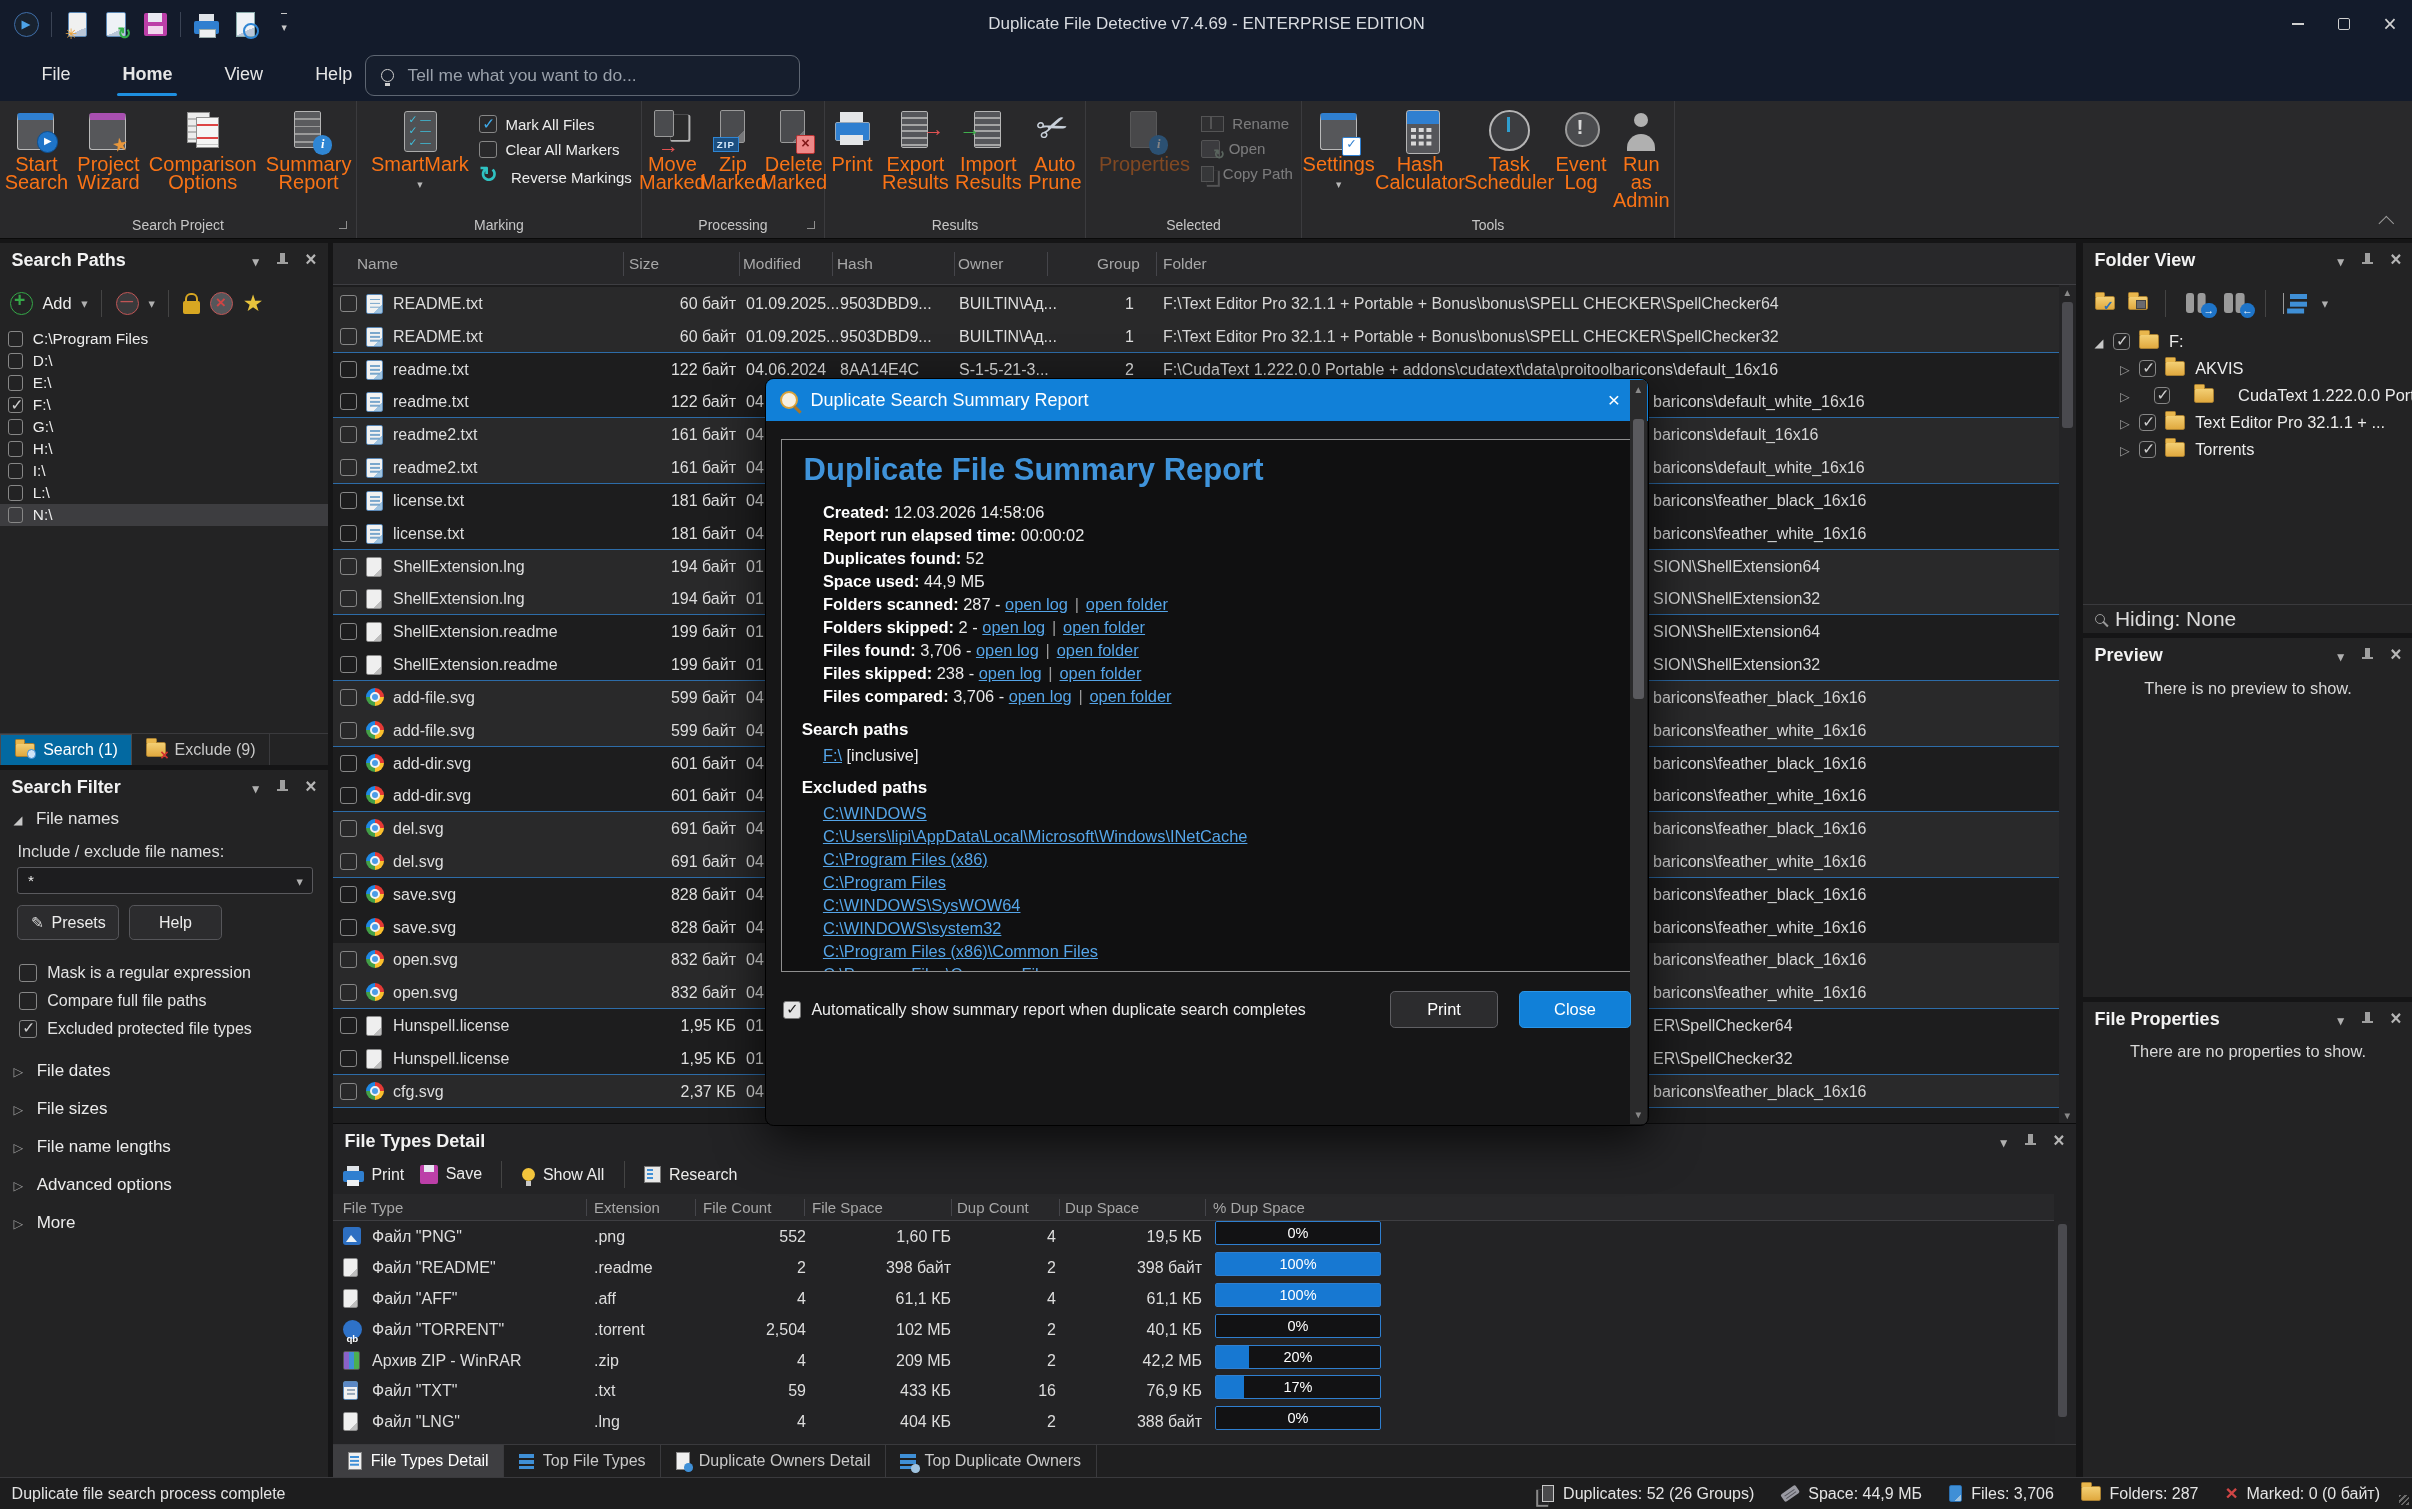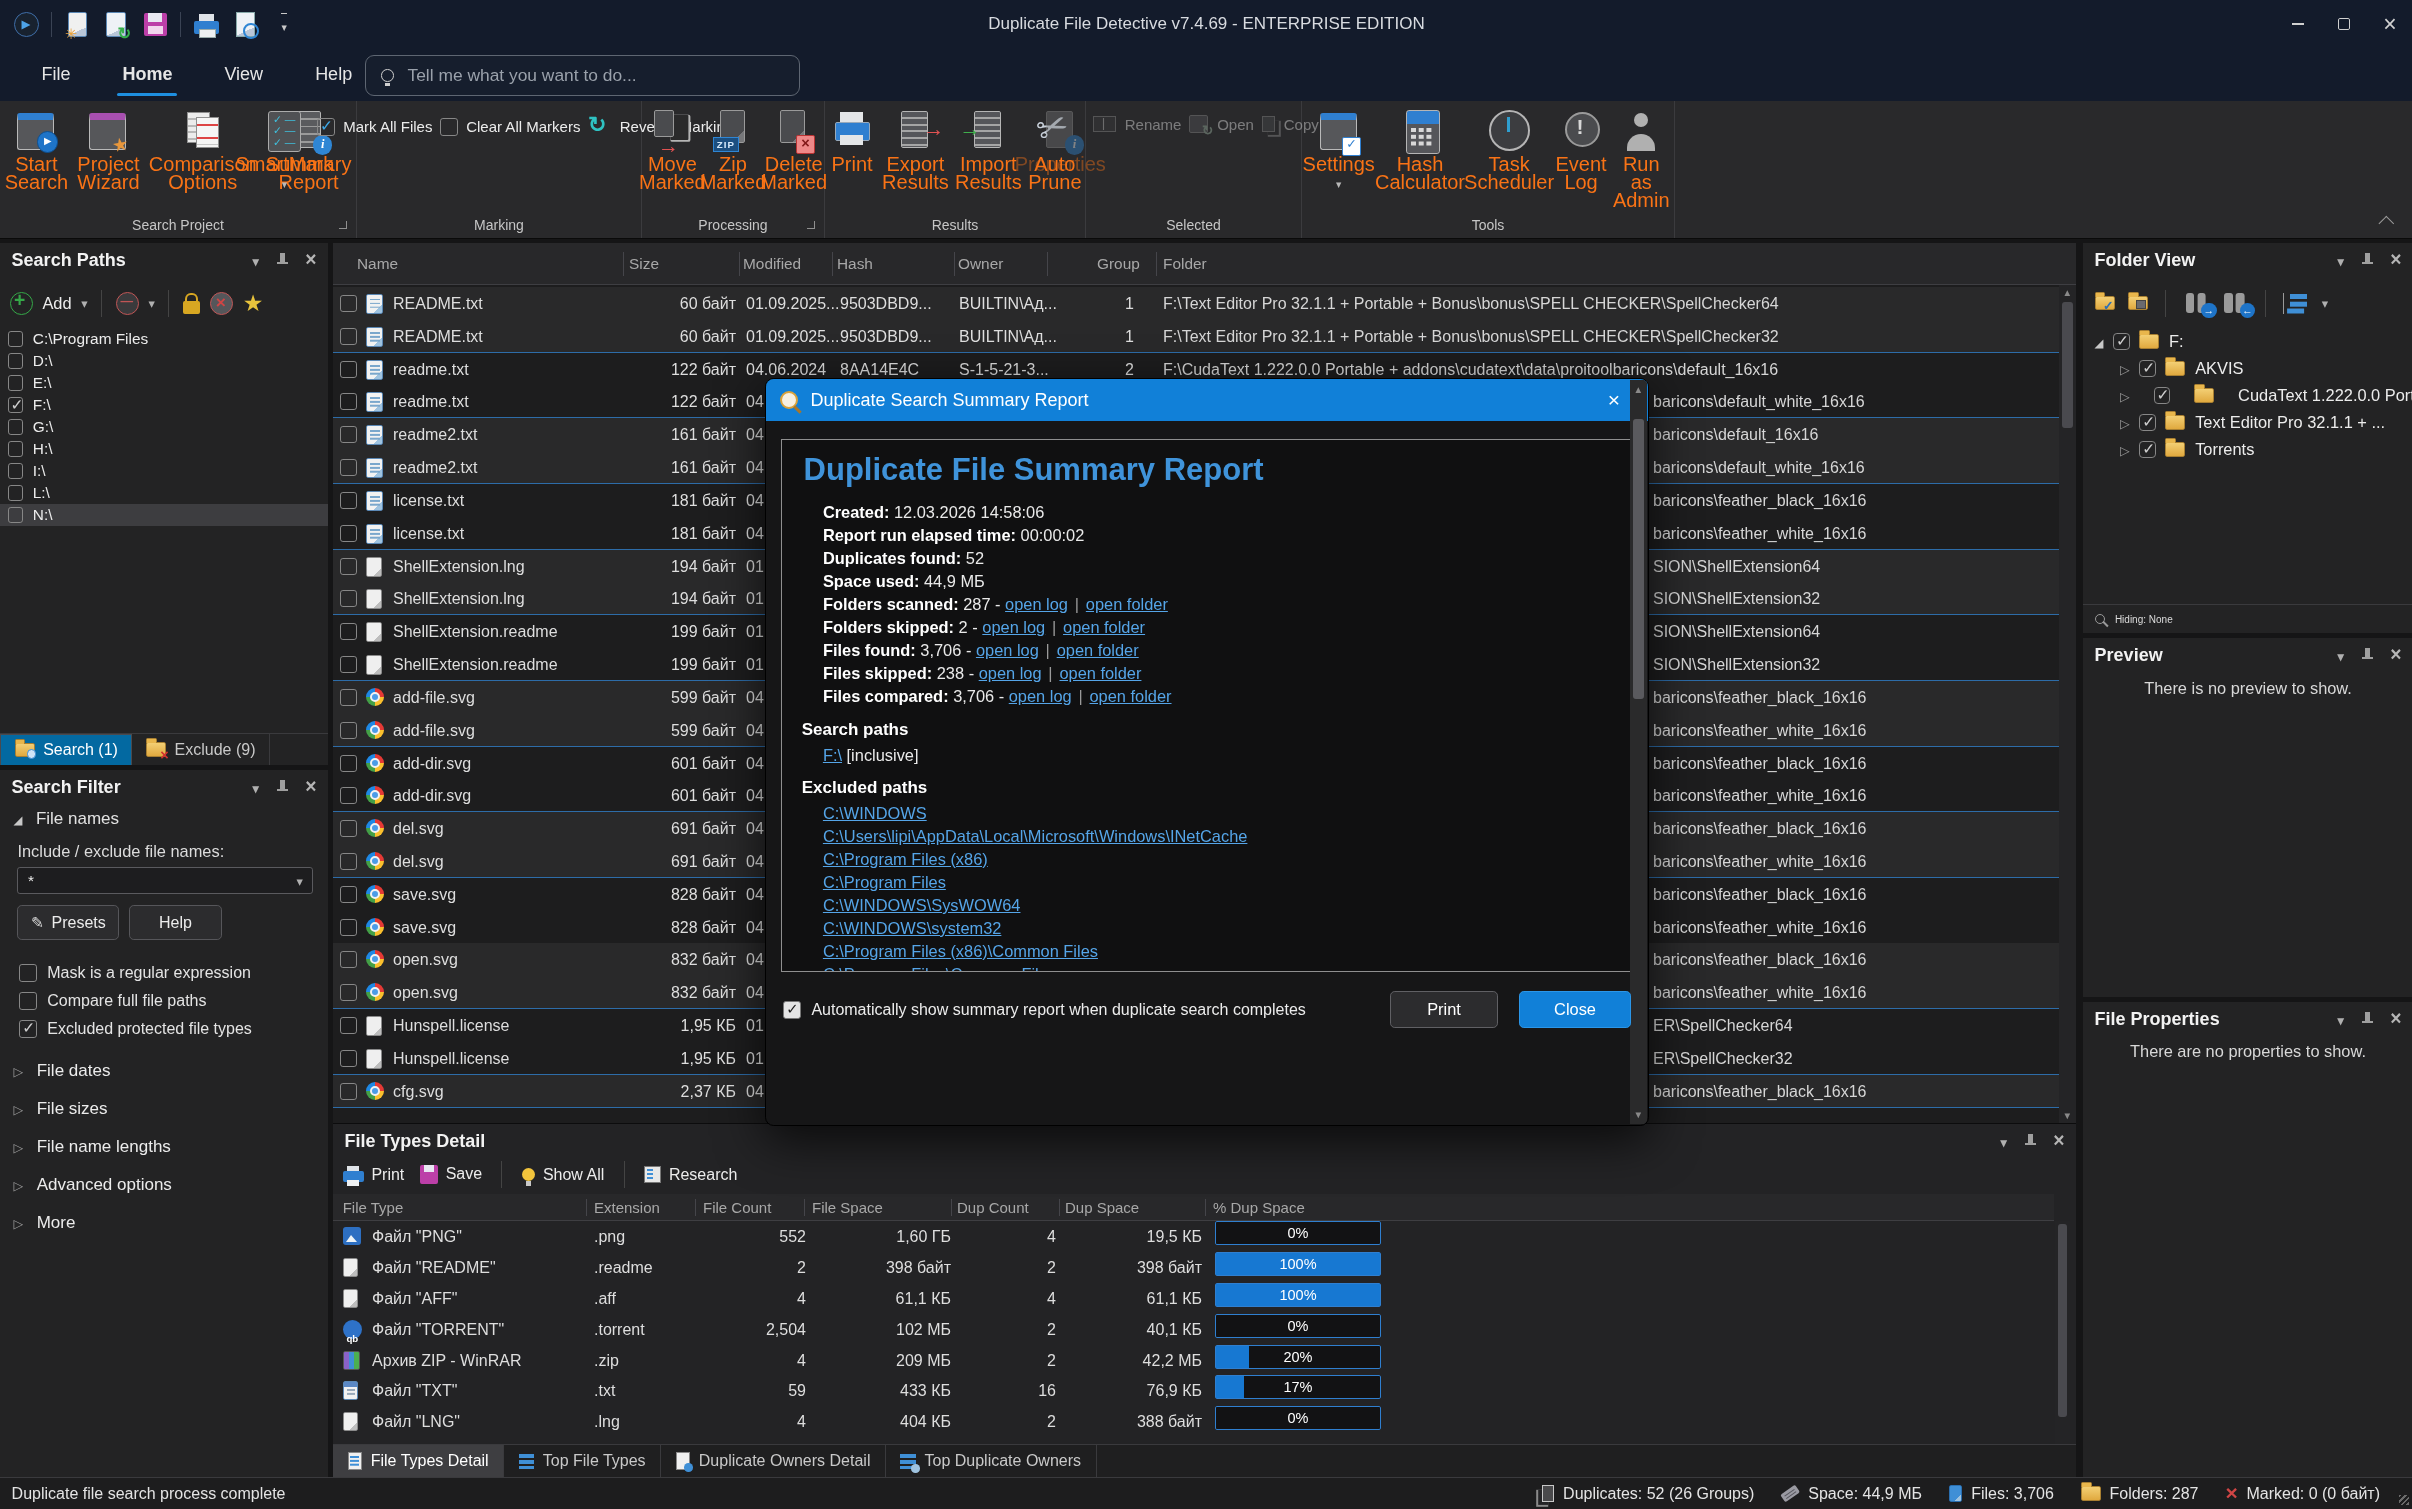--- a/index.html
+++ b/index.html
@@ -54,21 +54,21 @@
   #ribbon{position:absolute;left:0;top:101px;width:100%;height:138px;background:#29292b;border-bottom:1px solid #0a0a0a}
   #ribbon-groups{display:flex;height:100%}
   .rb-group{position:relative;border-right:1px solid #3b3b3e;display:flex;flex-direction:column;flex:none}
   .g-search-project{width:357px}.g-marking{width:285px}.g-processing{width:183px}
   .g-results{width:261px}.g-selected{width:216px}.g-tools{width:373px}
   .rb-row{flex:1;display:flex;align-items:flex-start;justify-content:center;padding-top:6.8px}
   .rb-big{display:flex;flex-direction:column;align-items:center;min-width:54px;padding:1.9px 4.8px;text-align:center;cursor:default}
   .rb-big .icon{width:44px;height:42px;margin-bottom:2.9px}
   .rb-lab{font-size:20px;line-height:18.3px;color:#f97316}
   .rb-caret{margin-top:1px}.rb-caret::before{content:"▾";color:#b8b8b8;font-size:10.6px}
-  .rb-col{display:flex;flex-direction:row;gap:7.7px;padding-top:7.7px;margin-left:5.8px}
+  .rb-col{display:flex;flex-direction:column;gap:7.7px;padding-top:7.7px;margin-left:5.8px}
   .rb-small{display:flex;align-items:center;gap:8.7px;font-size:15px;color:#ececec;white-space:nowrap}
   .rb-gl{height:26px;display:flex;align-items:center;justify-content:center;color:#c6c6c6;font-size:14px;position:relative}
   .i-launch{position:absolute;right:8.7px;bottom:8.7px;width:8.7px;height:8.7px;border-right:1.9px solid #8f8f8f;border-bottom:1.9px solid #8f8f8f}
   .dis{opacity:.42}
   #ribbon-collapse{position:absolute;right:21px;bottom:9.7px;width:10.6px;height:10.6px;border-left:1.9px solid #9a9a9a;border-top:1.9px solid #9a9a9a;transform:rotate(45deg)}
 
   
   .i-start-search::before,.i-project-wizard::before,.i-settings::before{content:"";position:absolute;left:2.9px;top:2.9px;width:35px;height:29px;background:#56575a;border:1.9px solid #b9b9b9;border-top:7.7px solid #2f7fd0;border-radius:2.9px}
   .i-project-wizard::before{border-top-color:#a84fb0}
   .i-start-search::after{content:"▶";position:absolute;right:0;bottom:-1px;width:19.3px;height:19.3px;background:#1e74c8;border:1.9px solid #0d4f90;border-radius:50%;color:#fff;font-size:9.7px;line-height:18.3px;text-align:center}
@@ -255,21 +255,21 @@
   #fv-toolbar{position:absolute;left:0;top:39px;width:100%;height:42px;display:flex;align-items:center;padding:0 11.6px;gap:13.5px}
   .i-binoc{width:25px;height:19.3px}
   .i-binoc::before{content:"";position:absolute;left:1.9px;top:0;width:8.7px;height:19.3px;background:#9a9a9a;border-radius:2.9px;box-shadow:11.6px 0 0 #9a9a9a}
   .i-binoc::after{content:"→";position:absolute;right:-7.7px;bottom:-5.8px;width:15.4px;height:15.4px;background:#1e74c8;border-radius:50%;color:#fff;font-size:10.6px;line-height:15.4px;text-align:center}
   .i-binoc.prev::after{content:"←"}
   .i-fv-tree{width:25px;height:21px;border-left:1.9px solid #9a9a9a}
   .i-fv-tree::after{content:"";position:absolute;left:5.8px;top:1px;width:17.4px;height:5.8px;background:#3f8fd6;box-shadow:0 7.7px 0 #3f8fd6,-2.9px 14.5px 0 #3f8fd6}
   #fv-tree{position:absolute;left:0;top:85px;width:100%}
   .tree-row{display:flex;align-items:center;gap:9.7px;height:27px;font-size:16.4px;color:#ececec}
   .tree-row .cb{width:16.4px;height:16.4px;border-radius:3.9px}
-  #fv-hiding{position:absolute;left:0;top:361px;width:100%;height:29px;display:flex;align-items:center;gap:9.7px;padding:0 11.6px;font-size:10px;color:#dcdcdc;border-top:1px solid #3a3a3d}
+  #fv-hiding{position:absolute;left:0;top:361px;width:100%;height:29px;display:flex;align-items:center;gap:9.7px;padding:0 11.6px;font-size:21px;color:#dcdcdc;border-top:1px solid #3a3a3d}
   .rp-split{position:absolute;left:0;width:100%;height:4.8px;background:#151516}
   #pv-head{position:absolute;left:0;top:395px;width:100%}
   #pv-empty{position:absolute;left:0;top:436px;width:100%;text-align:center;font-size:16.4px;color:#d8d8d8}
   #fp-head{position:absolute;left:0;top:759px;width:100%}
   #fp-empty{position:absolute;left:0;top:799px;width:100%;text-align:center;font-size:16.4px;color:#d8d8d8}
 
   
   #split-l{position:absolute;left:328px;top:243px;width:4.8px;height:1234px;background:#151516}
   #split-r{position:absolute;left:2076px;top:243px;width:6.8px;height:1234px;background:#151516}
 

